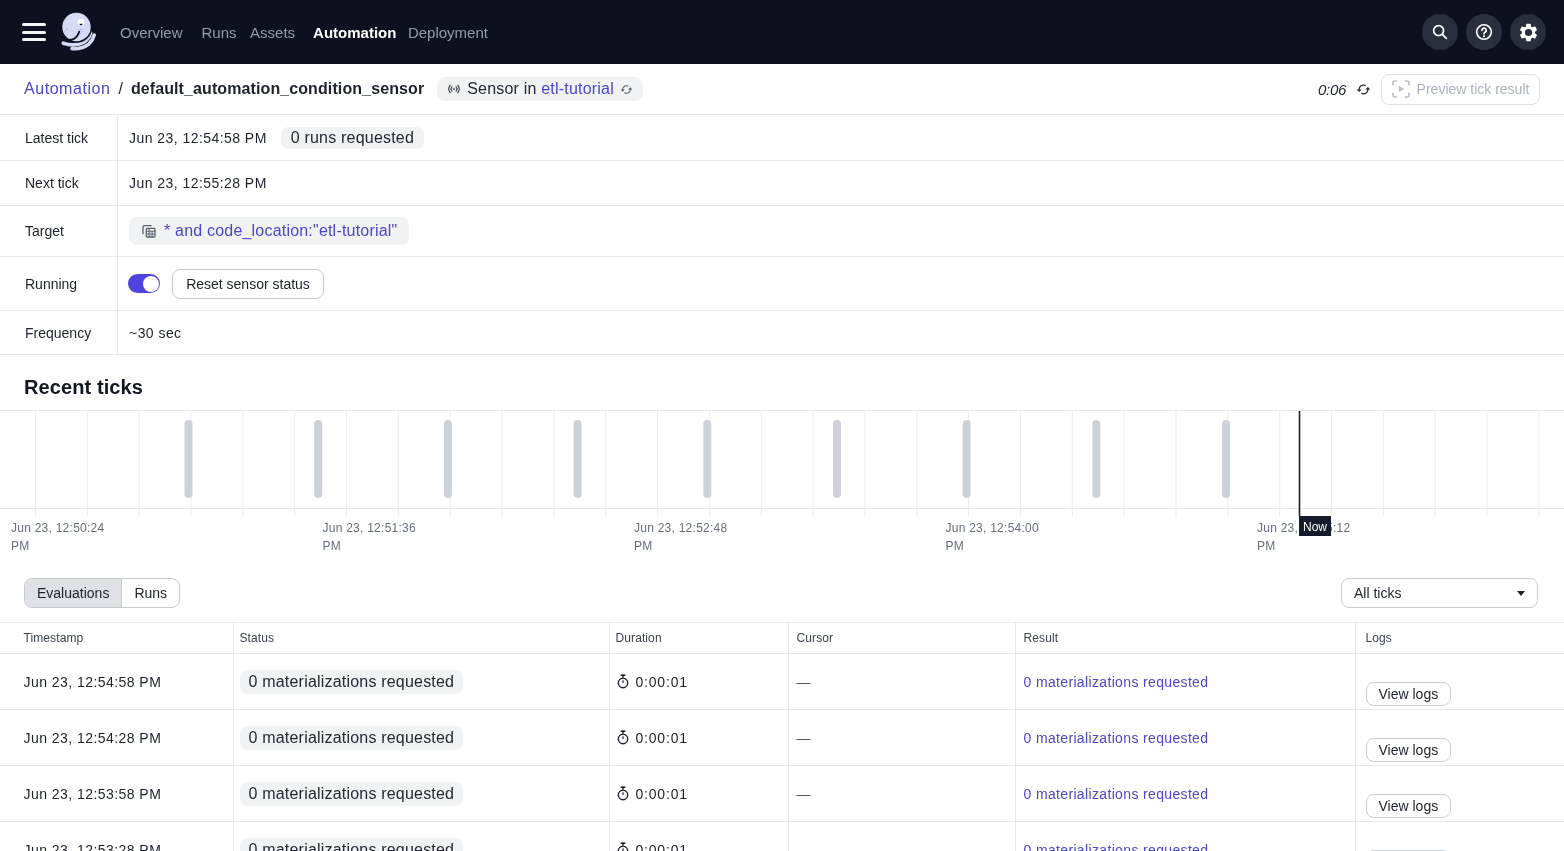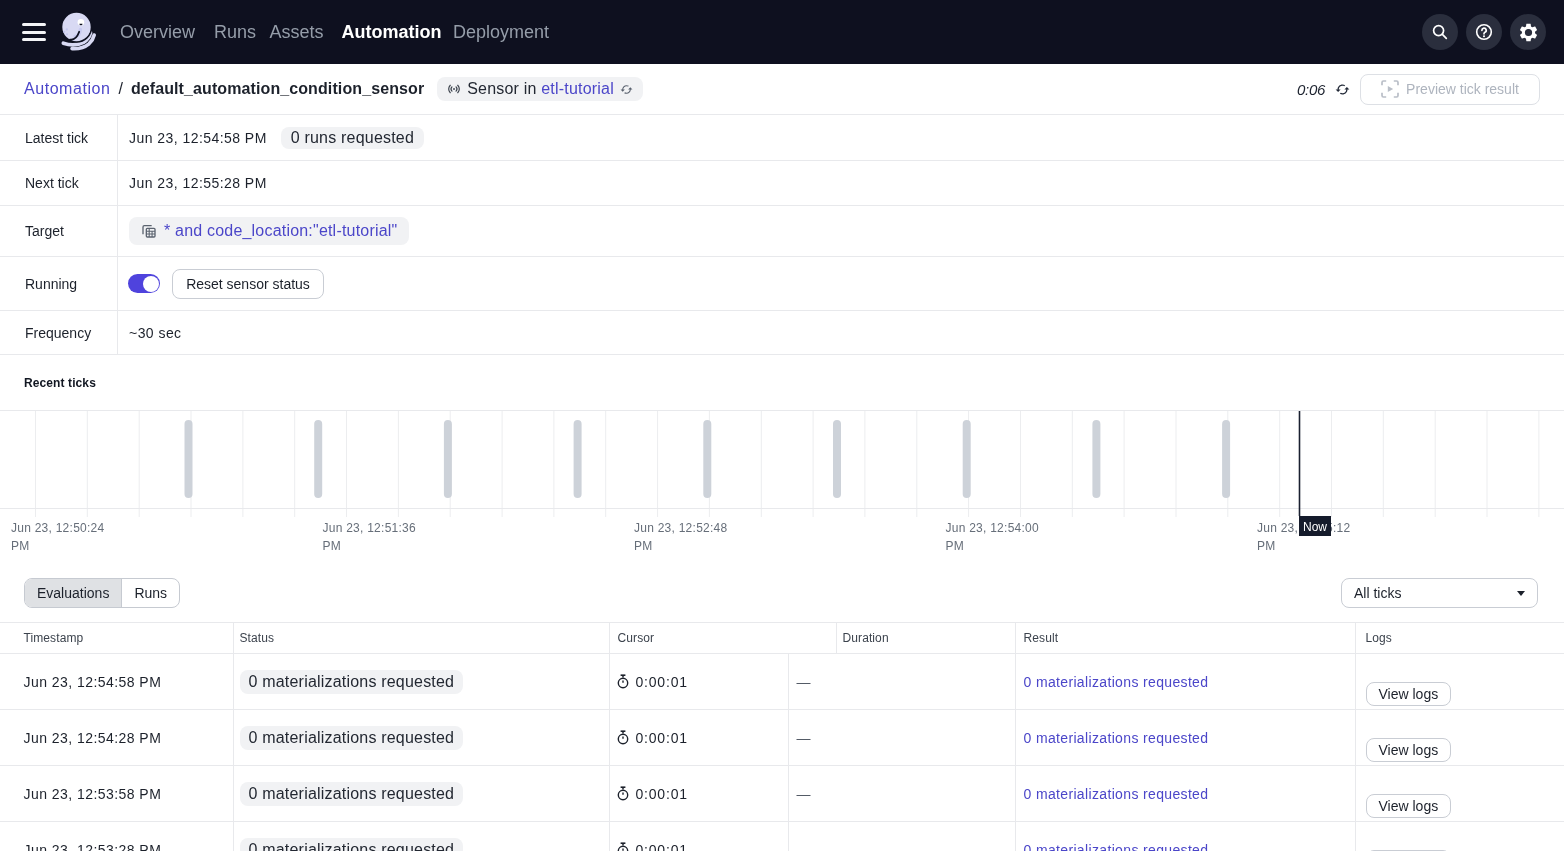--- a/index.html
+++ b/index.html
@@ -6,21 +6,21 @@
 html,body { width:1564px; height:851px; overflow:hidden; background:#fff;
   font-family:"Liberation Sans", sans-serif; color:#1C212B; }
 .abs { position:absolute; }
 body { position:relative; }
 
 
 .nav { position:absolute; top:0; left:0; width:1564px; height:64px; background:#0E101F; }
 .burger { position:absolute; left:22px; top:23px; width:24px; height:18px; }
 .burger div { height:3px; background:#F4F5F7; border-radius:1.5px; margin-bottom:4.5px; }
 .navlinks { position:absolute; left:120px; top:0; height:64px; display:flex; align-items:center;
-  font-size:18px; font-weight:500; color:#959DA9; }
+  font-size:15px; font-weight:500; color:#959DA9; }
 .navlinks .active { color:#FFFFFF; font-weight:700; }
 .navbtn { position:absolute; top:14px; width:36px; height:36px; border-radius:50%; background:#2A2E3D;
   display:flex; align-items:center; justify-content:center; }
 
 
 .crumb { position:absolute; top:64px; left:0; width:1564px; height:50px; background:#fff; }
 .crumb-inner { position:absolute; left:24px; top:0; height:50px; display:flex; align-items:center; font-size:16px; }
 .link { color:#4B46C9; text-decoration:none; }
 .chip { display:inline-flex; align-items:center; background:#F1F2F4; border-radius:8px; font-size:16px; color:#232832; letter-spacing:0.2px; }
 .sensor-chip { height:24px; padding:0 10px; margin-left:13px; gap:6px; }
@@ -32,21 +32,21 @@
 .btn.disabled { color:#AEB4BE; border-color:#DDE0E5; }
 
 
 .meta { position:absolute; top:114px; left:0; width:1564px; border-top:1px solid #E8E9EC; }
 .mrow { display:flex; border-bottom:1px solid #E8E9EC; }
 .mlabel { width:118px; flex:0 0 118px; border-right:1px solid #E8E9EC; padding-left:25px;
   display:flex; align-items:center; font-size:14px; }
 .mval { display:flex; align-items:center; padding-left:11px; font-size:14px; letter-spacing:0.45px; }
 
 
-.recent-h { position:absolute; top:376px; left:24px; font-size:12px; font-weight:700; color:#121722; letter-spacing:0.1px; }
+.recent-h { position:absolute; top:376px; left:24px; font-size:20px; font-weight:700; color:#121722; letter-spacing:0.1px; }
 
 
 .seg { position:absolute; top:578px; left:24px; height:30px; display:flex;
   border:1px solid #C6CAD1; border-radius:8px; overflow:hidden; font-size:14px; }
 .seg div { display:flex; align-items:center; padding:0 12px; }
 .seg .on { background:#DFE1E4; border-right:1px solid #C6CAD1; font-weight:500; }
 .select { position:absolute; top:578px; left:1341px; width:197px; height:30px;
   border:1px solid #C9CDD4; border-radius:8px; background:#fff; font-size:14px;
   display:flex; align-items:center; padding:0 12px; }
 .select .caret { margin-left:auto; width:0; height:0; border-left:4.5px solid transparent;
@@ -137,21 +137,21 @@
       <svg width="13" height="13" viewBox="0 0 24 24" fill="#59616E">
           <path transform="rotate(90 12 12)" d="M12 4V1L8 5l4 4V6c3.31 0 6 2.69 6 6 0 1.01-.25 1.97-.7 2.8l1.46 1.46A7.93 7.93 0 0 0 20 12c0-4.42-3.58-8-8-8zm0 14c-3.31 0-6-2.69-6-6 0-1.01.25-1.97.7-2.8L5.24 7.74A7.93 7.93 0 0 0 4 12c0 4.42 3.58 8 8 8v3l4-4-4-4v3z"></path>
         </svg>
     </span>
   </div>
   <div class="crumb-right">
     <span class="timer">0:06</span>
     <svg width="15" height="15" viewBox="0 0 24 24" fill="#232A38" style="margin-left:10px">
         <path transform="rotate(90 12 12)" d="M12 4V1L8 5l4 4V6c3.31 0 6 2.69 6 6 0 1.01-.25 1.97-.7 2.8l1.46 1.46A7.93 7.93 0 0 0 20 12c0-4.42-3.58-8-8-8zm0 14c-3.31 0-6-2.69-6-6 0-1.01.25-1.97.7-2.8L5.24 7.74A7.93 7.93 0 0 0 4 12c0 4.42 3.58 8 8 8v3l4-4-4-4v3z"></path>
       </svg>
-    <button class="btn disabled" style="margin-left:10px;height:31px;width:180px;gap:7px">
+    <button class="btn disabled" style="margin-left:10px;height:31px;width:159px;gap:7px">
       <svg width="18" height="18" viewBox="0 0 18 18" fill="none" stroke="#B9BEC7" stroke-width="1.7">
           <path d="M1 5.2V2.4A1.4 1.4 0 0 1 2.4 1h2.8"></path>
           <path d="M12.8 1h2.8A1.4 1.4 0 0 1 17 2.4v2.8"></path>
           <path d="M17 12.8v2.8a1.4 1.4 0 0 1-1.4 1.4h-2.8"></path>
           <path d="M5.2 17H2.4A1.4 1.4 0 0 1 1 15.6v-2.8"></path>
           <path d="M6.8 5.9v6.2L12.2 9z" fill="#B9BEC7" stroke="none"></path>
         </svg>
       Preview tick result
     </button>
   </div>
@@ -294,22 +294,22 @@
 <div class="seg">
     <div class="on">Evaluations</div>
     <div>Runs</div>
   </div>
 <div class="select">All ticks<span class="caret"></span></div>
 
 <div class="tbl">
   <div class="trow head">
     <div class="tc c1">Timestamp</div>
       <div class="tc c2">Status</div>
-      <div class="tc c4">Cursor</div>
-    <div class="tc c3">Duration</div>
+      <div class="tc c3">Duration</div>
+    <div class="tc c4">Cursor</div>
       <div class="tc c5">Result</div>
       <div class="tc c6">Logs</div>
   </div>
   <div class="trow">
     <div class="tc c1">Jun 23, 12:54:58 PM</div>
     <div class="tc c2">
         <span class="chip status-chip">0 materializations requested</span>
       </div>
     <div class="tc c3">
         <svg width="14" height="15" viewBox="0 0 14 15" fill="none" stroke="#1C212B" style="margin-right:6px">

